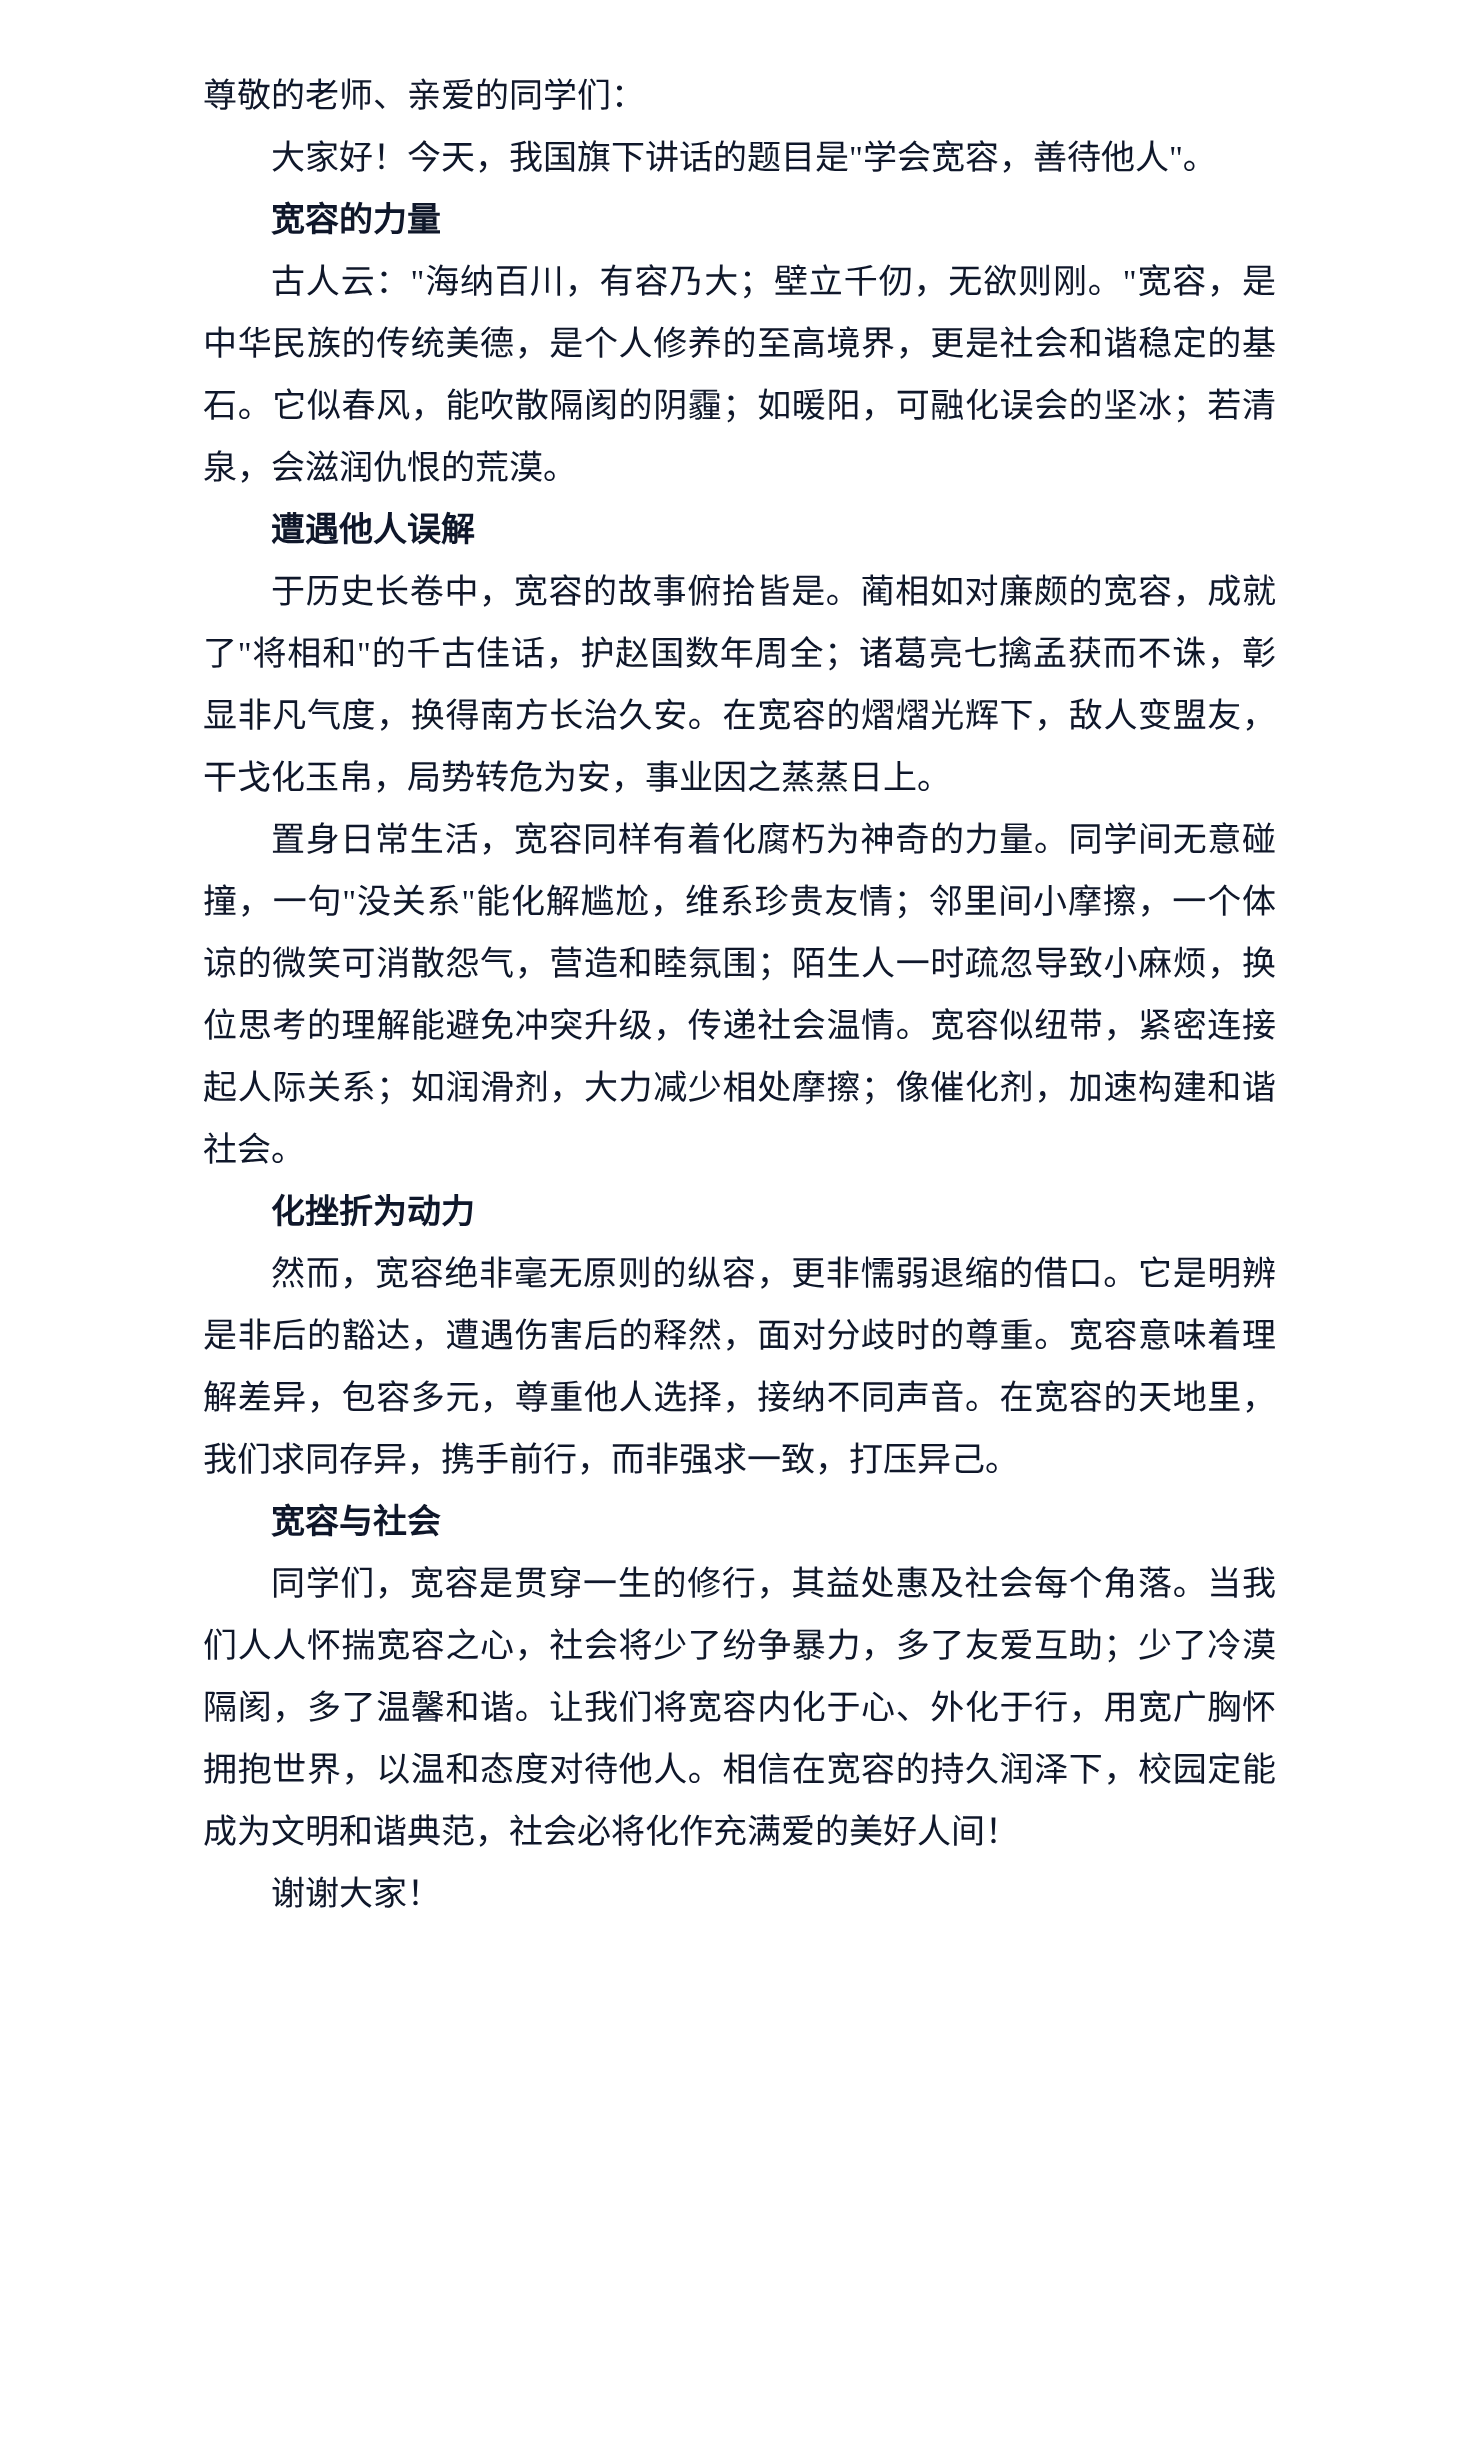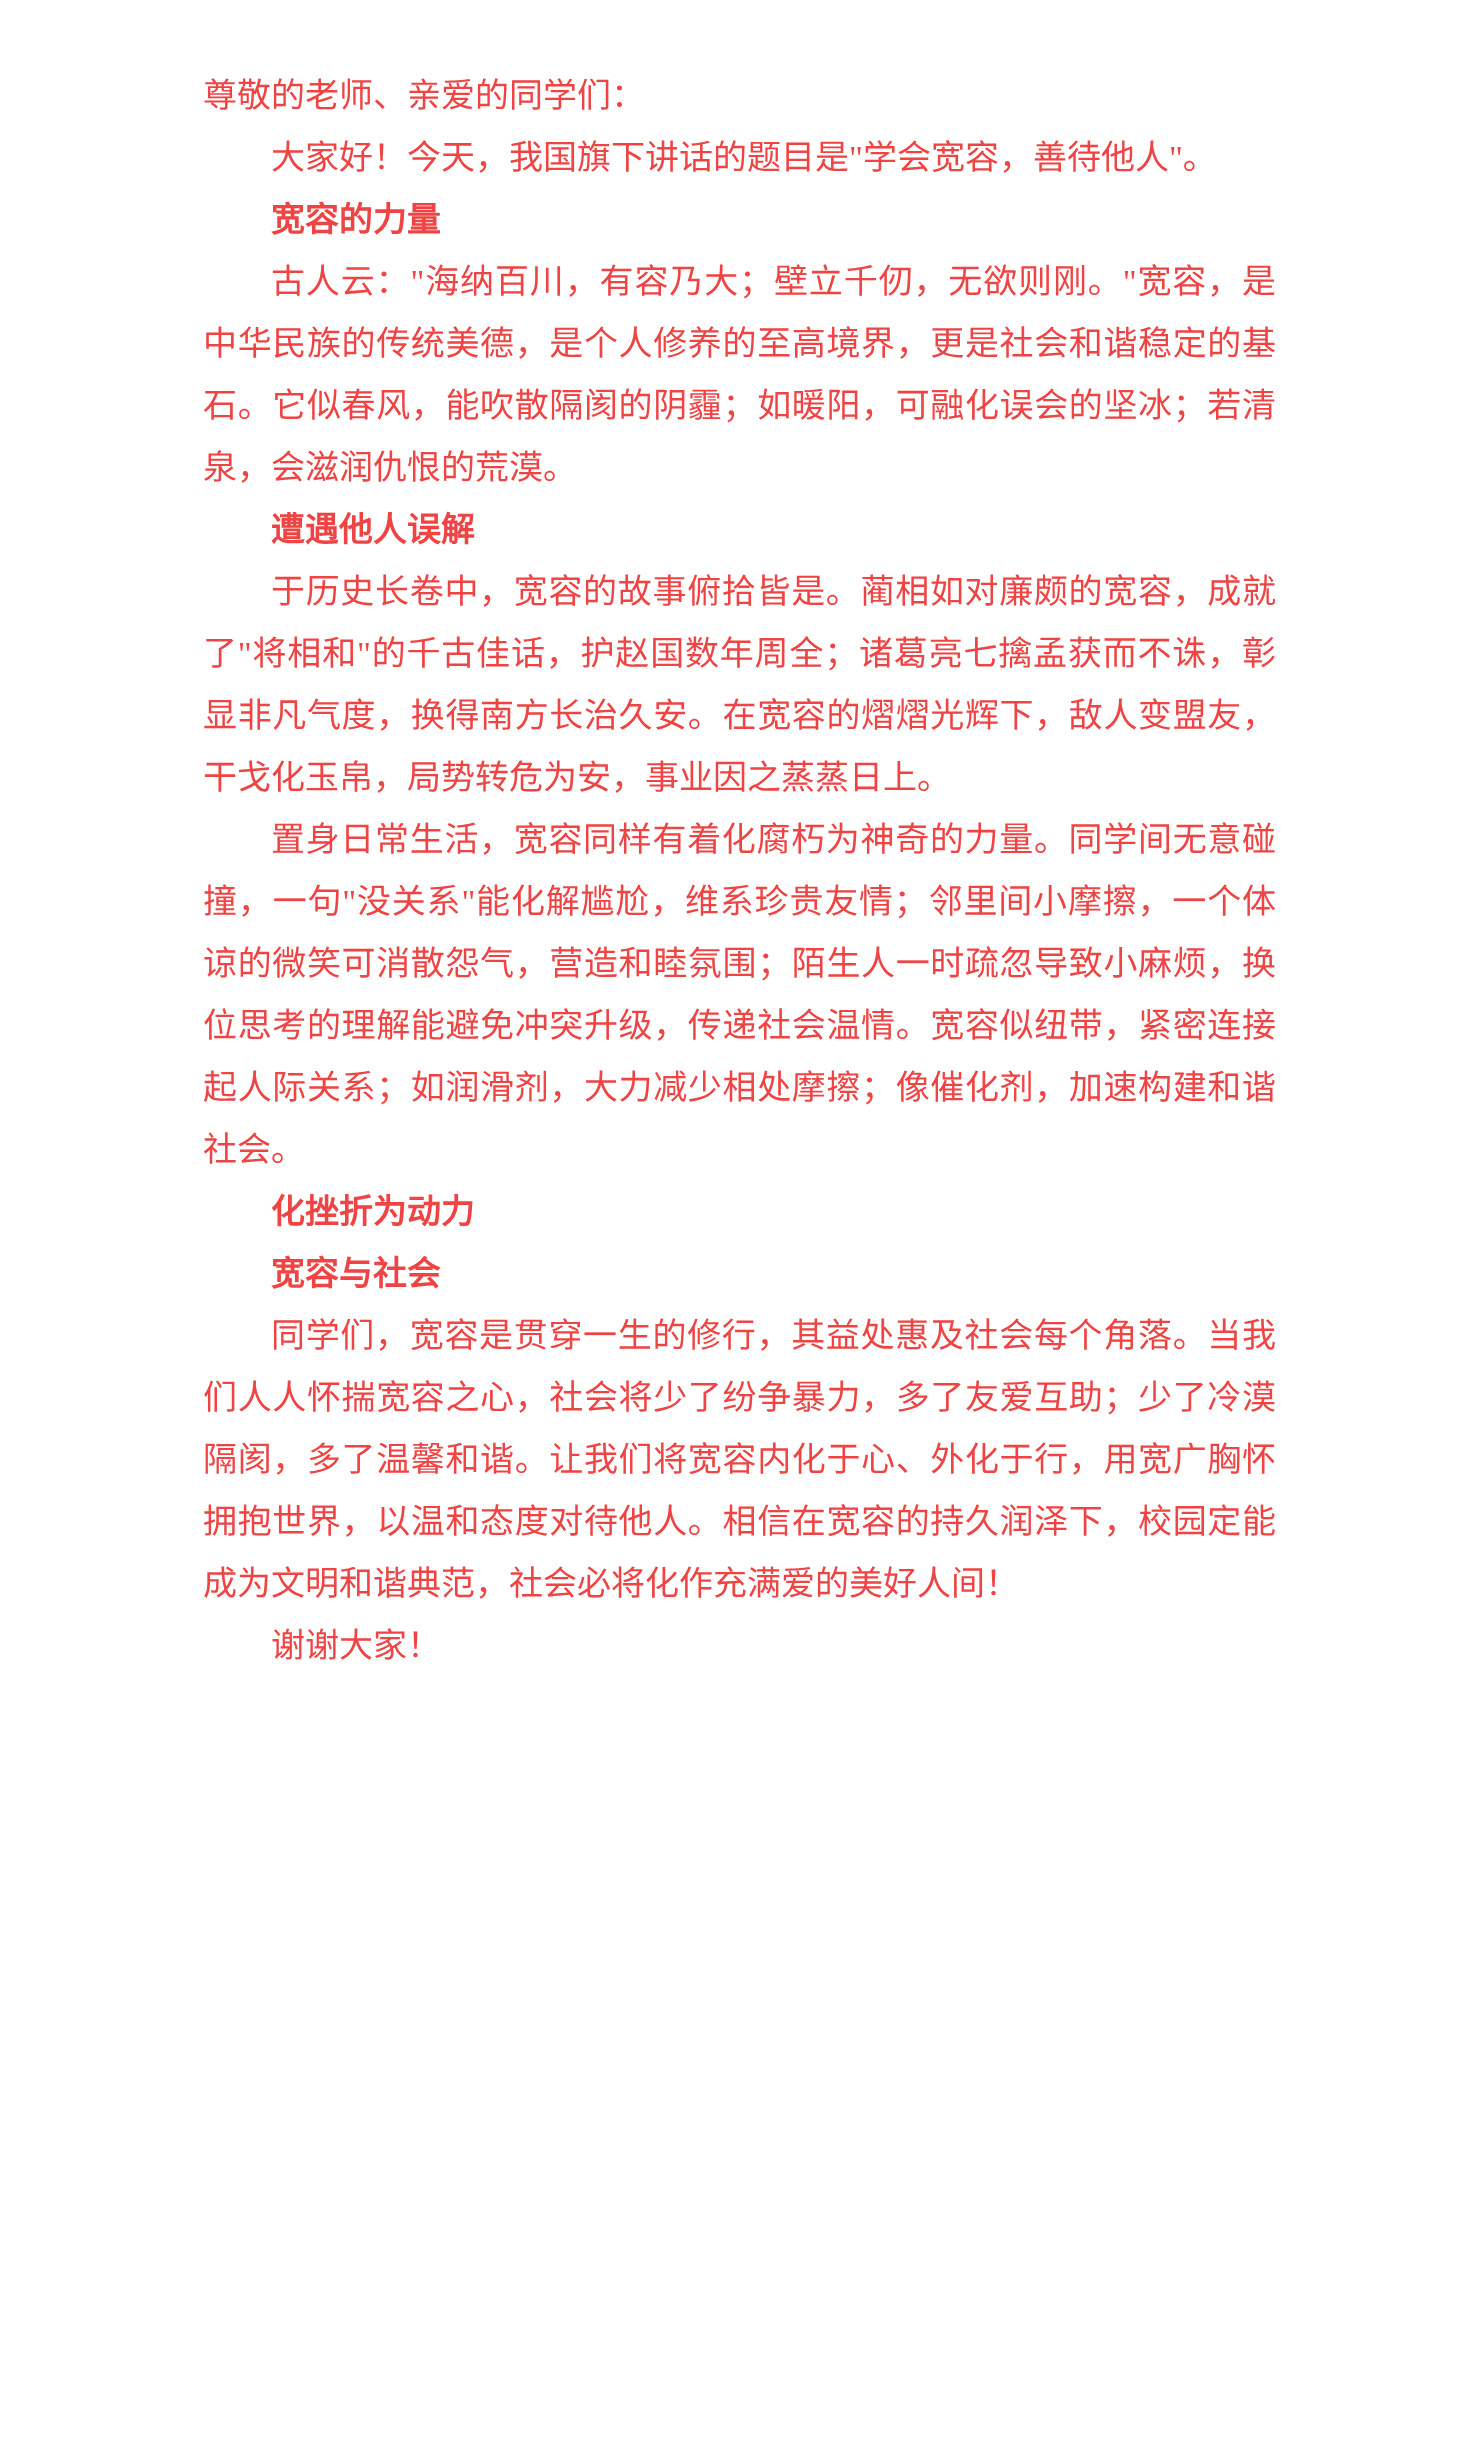--- a/index.html
+++ b/index.html
@@ -11,21 +11,21 @@
   .page {
     position: relative;
     width: 1479px;
     min-height: 2462px;
     box-sizing: border-box;
     background: #ffffff;
     padding: 65px 203px 92px 203px;
     font-family: "Liberation Serif", serif;
     font-size: 34px;
     line-height: 62px;
-    color: #ef4444;
+    color: #0f172a;
   }
   .page p,
   .page h2 {
     margin: 0;
     padding: 0;
     font-size: 34px;
     line-height: 62px;
     text-align: justify;
     text-indent: 2em;
     word-break: break-all;
@@ -53,20 +53,21 @@
   <p>大家好！今天，我国旗下讲话的题目是"学会宽容，善待他人"。</p>
 
   <h2 class="section-heading">宽容的力量</h2>
   <p>古人云："海纳百川，有容乃大；壁立千仞，无欲则刚。"宽容，是中华民族的传统美德，是个人修养的至高境界，更是社会和谐稳定的基石。它似春风，能吹散隔阂的阴霾；如暖阳，可融化误会的坚冰；若清泉，会滋润仇恨的荒漠。</p>
 
   <h2 class="section-heading">遭遇他人误解</h2>
   <p>于历史长卷中，宽容的故事俯拾皆是。蔺相如对廉颇的宽容，成就了"将相和"的千古佳话，护赵国数年周全；诸葛亮七擒孟获而不诛，彰显非凡气度，换得南方长治久安。在宽容的熠熠光辉下，敌人变盟友，干戈化玉帛，局势转危为安，事业因之蒸蒸日上。</p>
   <p>置身日常生活，宽容同样有着化腐朽为神奇的力量。同学间无意碰撞，一句"没关系"能化解尴尬，维系珍贵友情；邻里间小摩擦，一个体谅的微笑可消散怨气，营造和睦氛围；陌生人一时疏忽导致小麻烦，换位思考的理解能避免冲突升级，传递社会温情。宽容似纽带，紧密连接起人际关系；如润滑剂，大力减少相处摩擦；像催化剂，加速构建和谐社会。</p>
 
   <h2 class="section-heading">化挫折为动力</h2>
+  <p>然而，宽容绝非毫无原则的纵容，更非懦弱退缩的借口。它是明辨是非后的豁达，遭遇伤害后的释然，面对分歧时的尊重。宽容意味着理解差异，包容多元，尊重他人选择，接纳不同声音。在宽容的天地里，我们求同存异，携手前行，而非强求一致，打压异己。</p>
 
 
   <h2 class="section-heading">宽容与社会</h2>
   <p>同学们，宽容是贯穿一生的修行，其益处惠及社会每个角落。当我们人人怀揣宽容之心，社会将少了纷争暴力，多了友爱互助；少了冷漠隔阂，多了温馨和谐。让我们将宽容内化于心、外化于行，用宽广胸怀拥抱世界，以温和态度对待他人。相信在宽容的持久润泽下，校园定能成为文明和谐典范，社会必将化作充满爱的美好人间！</p>
 
   <p class="closing">谢谢大家！</p>
 
 </div>
 
 

